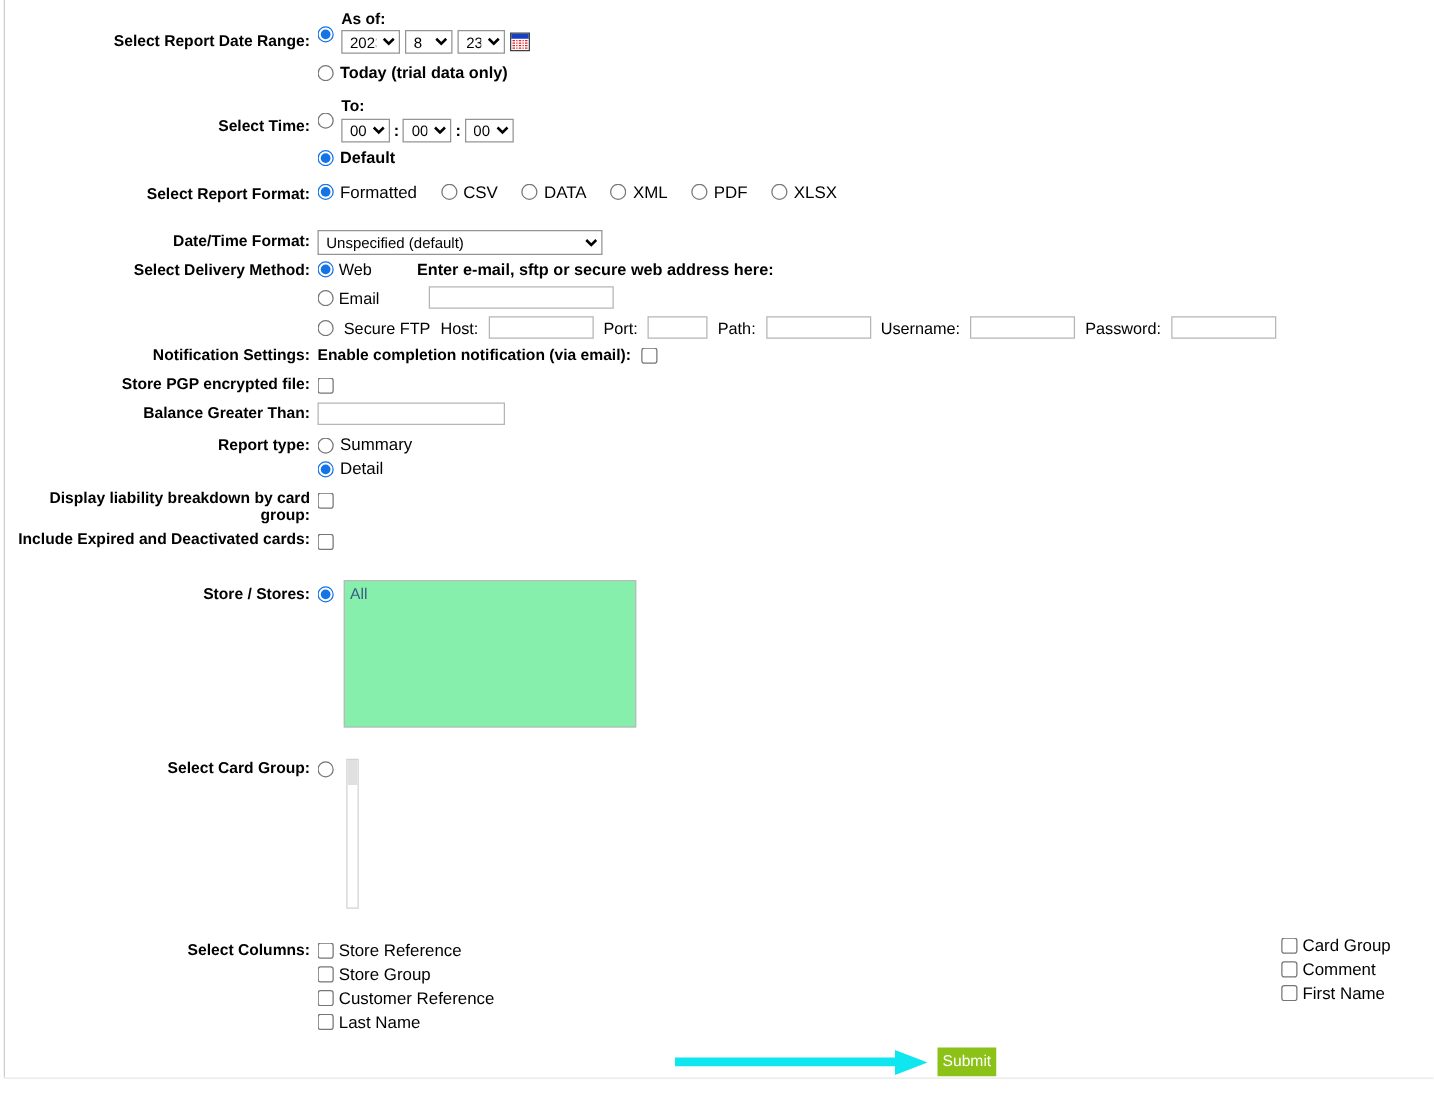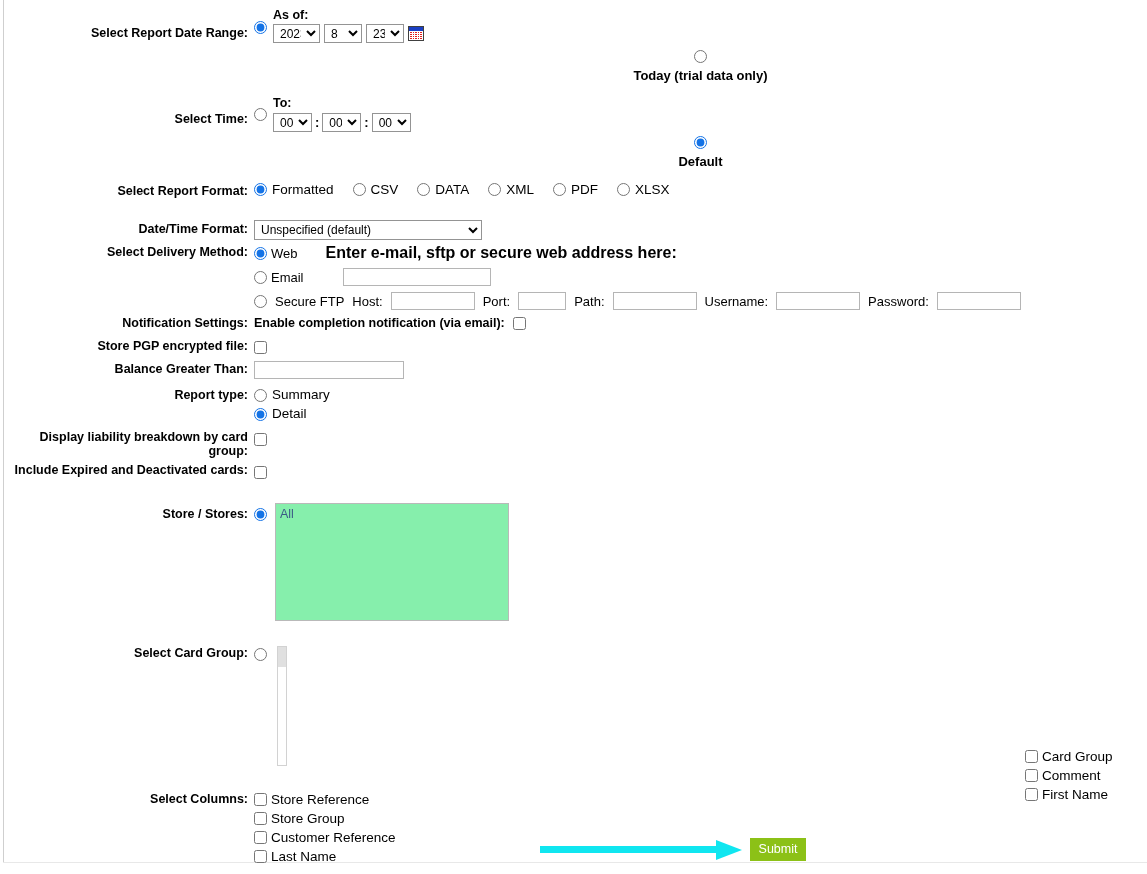--- a/index.html
+++ b/index.html
@@ -114,32 +114,32 @@
     gap: 1px;
   }
   .cal-icon .cal-grid i { background: #e02020; display: block; }
 
   .radio-line {
     display: flex;
     align-items: center;
     gap: 5px;
     line-height: 16px;
   }
-  .radio-line.bold { font-weight: bold; font-size: 13px; flex-direction: column; }
+  .radio-line.bold { font-weight: bold; font-size: 13px; }
 
   .time-selects { display: flex; align-items: center; gap: 3px; margin-top: 3px; }
   .colon { font-weight: bold; }
 
   .fmt-row { display: flex; align-items: center; gap: 6px; font-size: 13.5px; }
   .fmt-row .opt { display: flex; align-items: center; gap: 5px; margin-right: 13px; }
 
   .delivery-grid { display: block; }
   .del-line { display: flex; align-items: center; gap: 4px; margin-bottom: 6px; }
   .del-line .rname { font-size: 13px; }
-  .hint-bold { font-weight: bold; font-size: 16px; margin-left: 24px; }
+  .hint-bold { font-weight: bold; font-size: 13px; margin-left: 32px; }
 
   .ftp-line { display: flex; align-items: center; gap: 8px; }
   .ftp-line .cap { font-size: 13px; }
 
   .notif-line { display: flex; align-items: center; gap: 8px; font-weight: bold; font-size: 12.5px; }
 
   .stores-box {
     width: 234px;
     height: 118px;
     border: 1px solid #b9b9b9;
@@ -170,21 +170,21 @@
     position: absolute;
     left: 1025px;
     top: 747px;
   }
 
   
   .submit-btn {
     position: absolute;
     left: 750px;
     top: 838px;
-    width: 56px;
+    width: 47px;
     height: 23px;
     background: #8cc117;
     color: #ffffff;
     border: none;
     font-family: "Liberation Sans", sans-serif;
     font-size: 12.5px;
     cursor: pointer;
     padding: 0;
     line-height: 23px;
     text-align: center;

